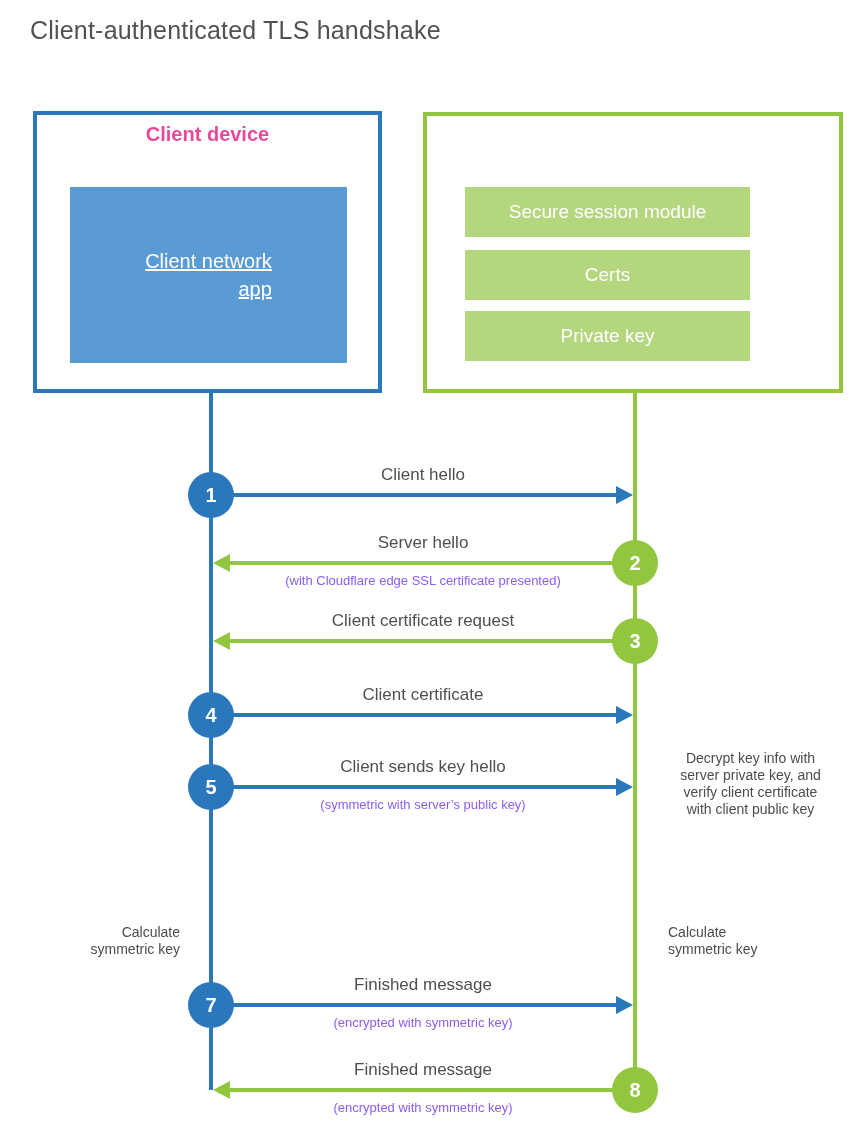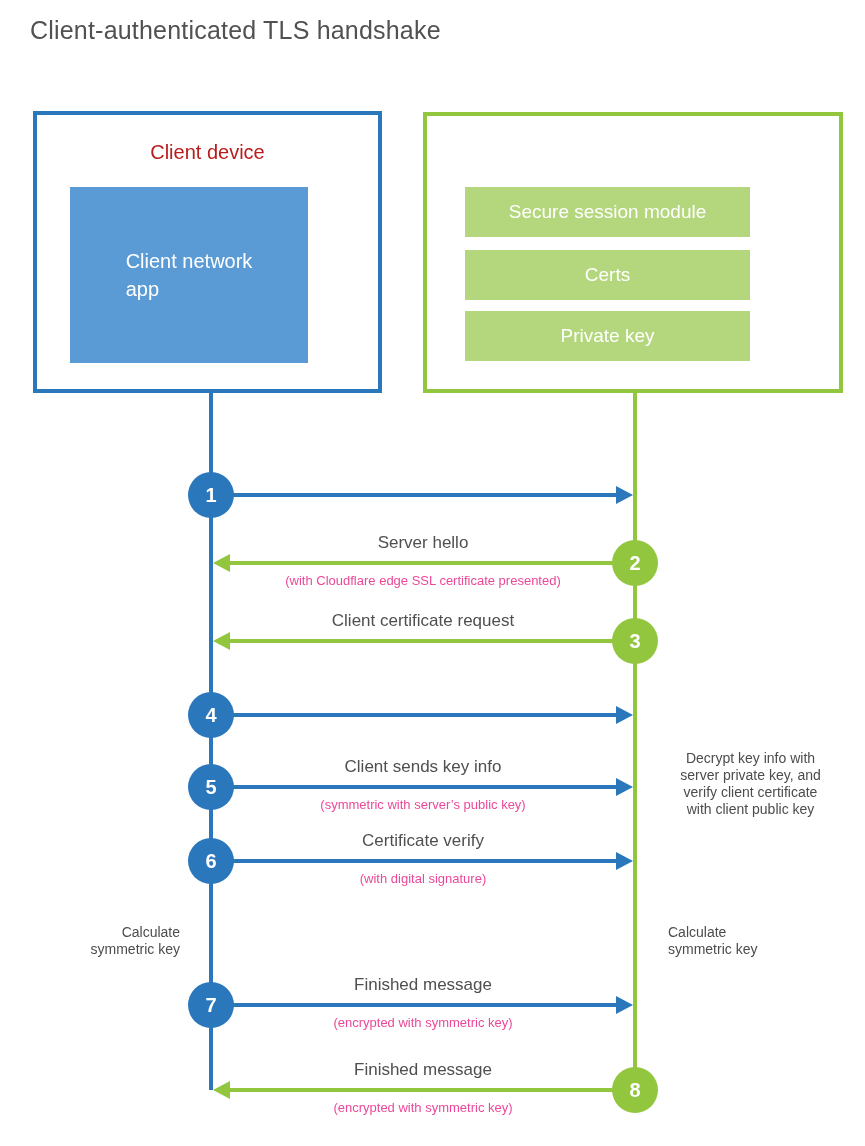--- a/index.html
+++ b/index.html
@@ -11,42 +11,42 @@
   }
   *{margin:0;padding:0;box-sizing:border-box;}
   body{background:#ffffff;font-family:"Liberation Sans","DejaVu Sans",sans-serif;}
   .canvas{position:relative;width:865px;height:1146px;background:#ffffff;overflow:hidden;}
 
   .title{position:absolute;left:30px;top:16px;font-size:25px;font-weight:300;
          color:#515151;letter-spacing:.2px;}
 
   
   .box{position:absolute;background:#fff;}
-  .box-title{margin-top:26px;text-align:center;font-size:20px;font-weight:normal;color:#b91c1c;}
+  .box-title{margin-top:8px;text-align:center;font-size:20px;font-weight:bold;color:#ec4899;}
   .client-box{left:33px;top:111px;width:349px;height:282px;border:4px solid var(--blue);}
-  .client-app{position:absolute;left:33px;top:72px;width:238px;height:176px;
+  .client-app{position:absolute;left:33px;top:72px;width:277px;height:176px;
               background:var(--blue-fill);color:#fff;font-size:20px;line-height:28px;
-              display:flex;align-items:center;justify-content:center;text-align:left;
-              white-space:pre-line;}
+              display:flex;align-items:center;justify-content:center;text-align:right;
+              white-space:pre-line;text-decoration:underline;}
   .server-box{left:423px;top:112px;width:420px;height:281px;border:4px solid var(--green);}
   .server-bar{position:absolute;left:38px;width:285px;height:50px;background:var(--green-fill);
               color:#fff;font-size:19px;text-align:center;line-height:50px;}
   .bar1{top:71px}.bar2{top:134px}.bar3{top:195px}
 
   
   .vline{position:absolute;width:4px;}
   .vline.blue{left:209px;top:393px;height:697px;background:var(--blue);}
   .vline.green{left:633px;top:393px;height:699px;background:var(--green);}
 
   
   .step{position:absolute;left:0;width:865px;height:70px;}
   .step-label{position:absolute;top:4px;left:211px;width:424px;text-align:center;
               font-size:17px;color:#4f4f4f;}
   .step-sublabel{position:absolute;top:44px;left:211px;width:424px;text-align:center;
-                 font-size:13px;color:#ec4899;}
+                 font-size:13px;color:#8b5cf6;}
   .arrow-line{position:absolute;top:32px;height:4px;}
   .arrow-head{position:absolute;top:25px;width:0;height:0;
               border-top:9px solid transparent;border-bottom:9px solid transparent;}
   .step.from-client .arrow-line{left:211px;width:406px;background:var(--blue);}
   .step.from-client .arrow-head{left:616px;border-left:17px solid var(--blue);}
   .step.from-server .arrow-line{left:230px;width:405px;background:var(--green);}
   .step.from-server .arrow-head{left:213px;border-right:17px solid var(--green);}
   .step-circle{position:absolute;top:11px;width:46px;height:46px;border-radius:50%;
                color:#fff;font-size:20px;font-weight:bold;text-align:center;line-height:46px;
                z-index:3;}
@@ -77,20 +77,21 @@
   <div class="box server-box">
     <div class="server-bar bar1">Secure session module</div>
     <div class="server-bar bar3">Private key</div>
     <div class="server-bar bar2">Certs</div>
   </div>
 
   <div class="vline blue"></div>
   <div class="vline green"></div>
 
   <div class="step from-client" style="top:461px">
+    <div class="step-label">Client hello</div>
     <div class="arrow-line"></div>
     <div class="arrow-head"></div>
     <div class="step-circle">1</div>
   </div>
 
   <div class="step from-server" style="top:529px">
     <div class="step-label">Server hello</div>
     <div class="arrow-line"></div>
     <div class="arrow-head"></div>
     <div class="step-sublabel">(with Cloudflare edge SSL certificate presented)</div>
@@ -98,40 +99,34 @@
   </div>
 
   <div class="step from-server" style="top:607px">
     <div class="step-label">Client certificate request</div>
     <div class="arrow-line"></div>
     <div class="arrow-head"></div>
     <div class="step-circle">3</div>
   </div>
 
   <div class="step from-client" style="top:681px">
+    <div class="step-label">Client certificate</div>
     <div class="arrow-line"></div>
     <div class="arrow-head"></div>
     <div class="step-circle">4</div>
   </div>
 
   <div class="step from-client" style="top:753px">
-    <div class="step-label">Client sends key info</div>
+    <div class="step-label">Client sends key hello</div>
     <div class="arrow-line"></div>
     <div class="arrow-head"></div>
     <div class="step-sublabel">(symmetric with server’s public key)</div>
     <div class="step-circle">5</div>
   </div>
 
-  <div class="step from-client" style="top:827px">
-    <div class="step-label">Certificate verify</div>
-    <div class="arrow-line"></div>
-    <div class="arrow-head"></div>
-    <div class="step-sublabel">(with digital signature)</div>
-    <div class="step-circle">6</div>
-  </div>
 
   <div class="step from-client" style="top:971px">
     <div class="step-label">Finished message</div>
     <div class="arrow-line"></div>
     <div class="arrow-head"></div>
     <div class="step-sublabel">(encrypted with symmetric key)</div>
     <div class="step-circle">7</div>
   </div>
 
   <div class="step from-server" style="top:1056px">

